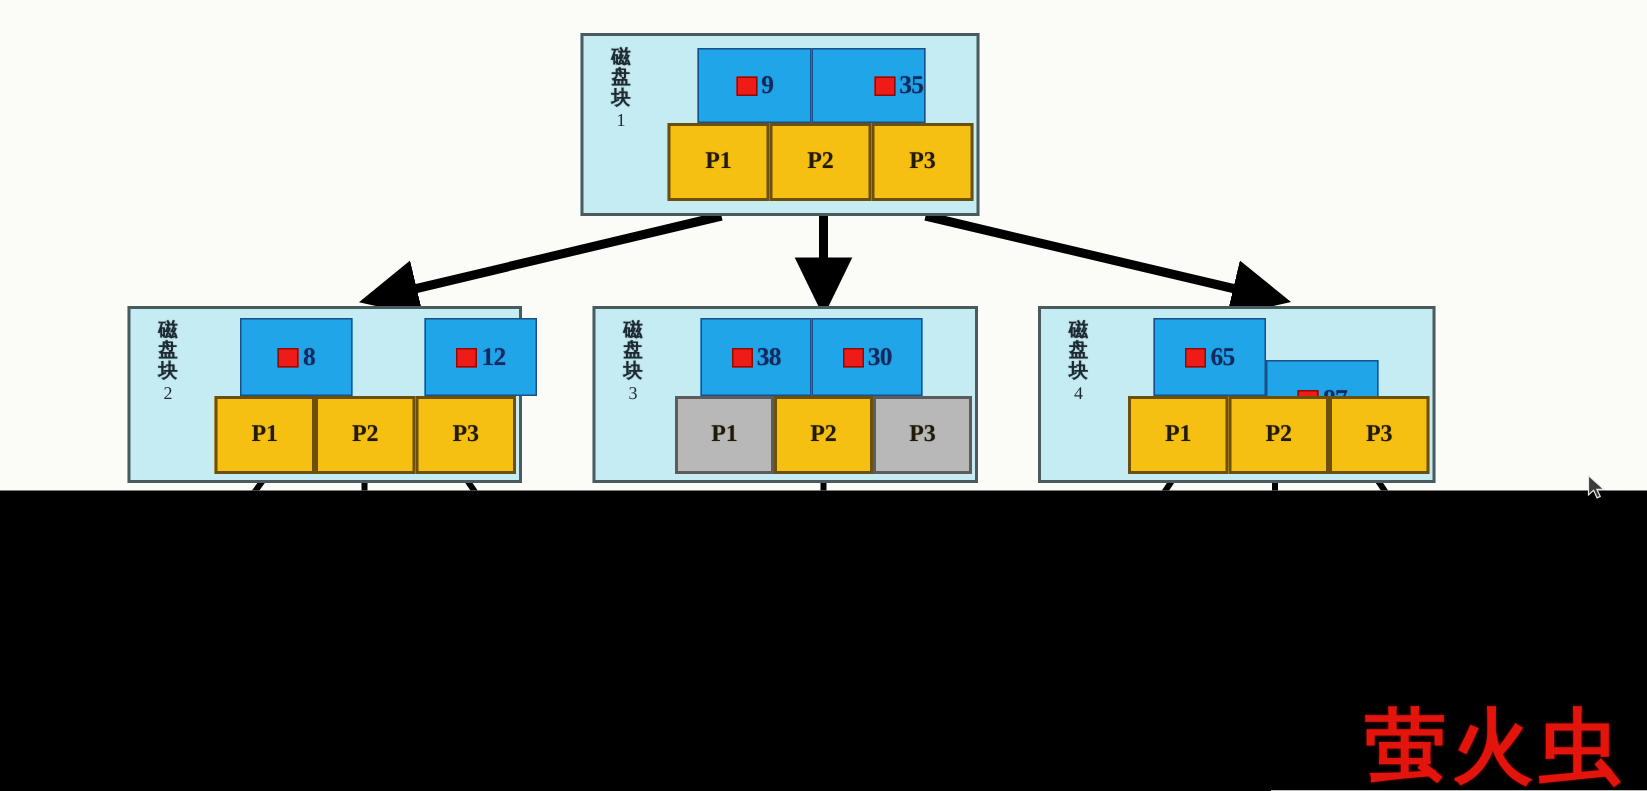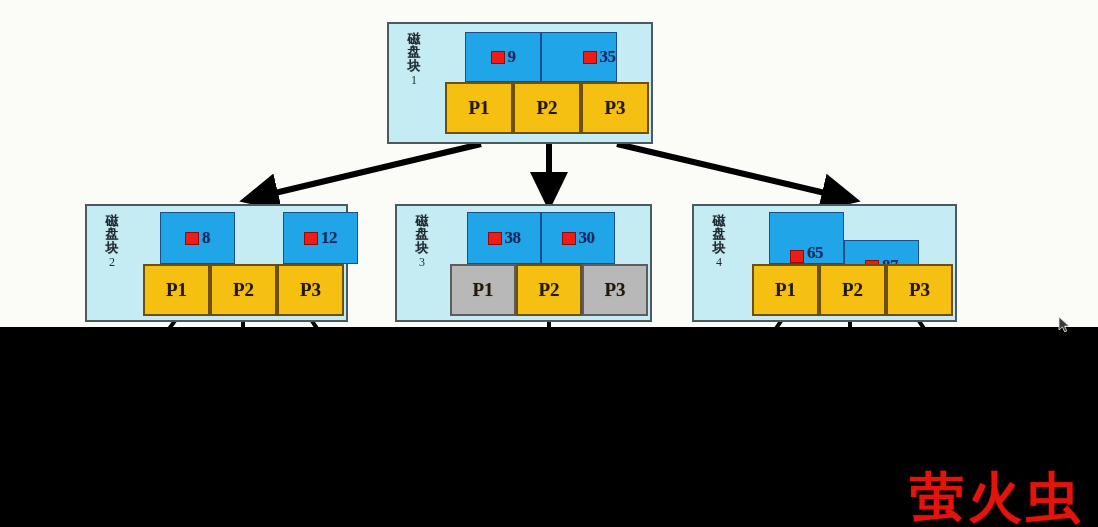--- a/index.html
+++ b/index.html
@@ -100,21 +100,21 @@
     display: flex;
   }
   .ptr-cell {
     box-sizing: border-box;
     border: 2px solid #6b4f0b;
     display: flex;
     align-items: center;
     justify-content: center;
     color: #221a05;
     font-weight: bold;
-    font-size: 19px;
+    font-size: 16px;
     font-family: "Liberation Serif", "DejaVu Serif", serif;
     text-shadow: 0 0 1px rgba(0,0,0,0.3);
   }
   .ptr-cell.active { background: #f6c013; }
   .ptr-cell.inactive { background: #b8b8b8; border-color: #5c5c5c; }
   
   #black-overlay {
     position: absolute;
     left: 0;
     top: 327px;
@@ -238,21 +238,21 @@
         <div class="ptr-cell inactive" style="width:66px;height:52px;">P3</div>
       </div>
     </div>
 
     <div class="node" id="node-block-4" style="left:692px; top:204px; width:265px; height:118px;">
       <div class="node-label">
         <span class="cjk">磁盘块</span>
         <span class="idx">4</span>
       </div>
       <div class="key-row" style="left:75px; top:6px;">
-        <div class="key-cell" style="width:75px;height:52px;align-items:flex-end;">
+        <div class="key-cell" style="width:75px;height:52px;">
           <span class="key-bullet"></span>
           <span class="key-text">65</span>
         </div>
         <div class="key-cell" style="width:75px;height:52px;margin-top:28px;">
           <span class="key-bullet"></span>
           <span class="key-text">87</span>
         </div>
       </div>
       <div class="ptr-row" style="left:58px; top:58px;">
         <div class="ptr-cell active" style="width:67px;height:52px;">P1</div>

